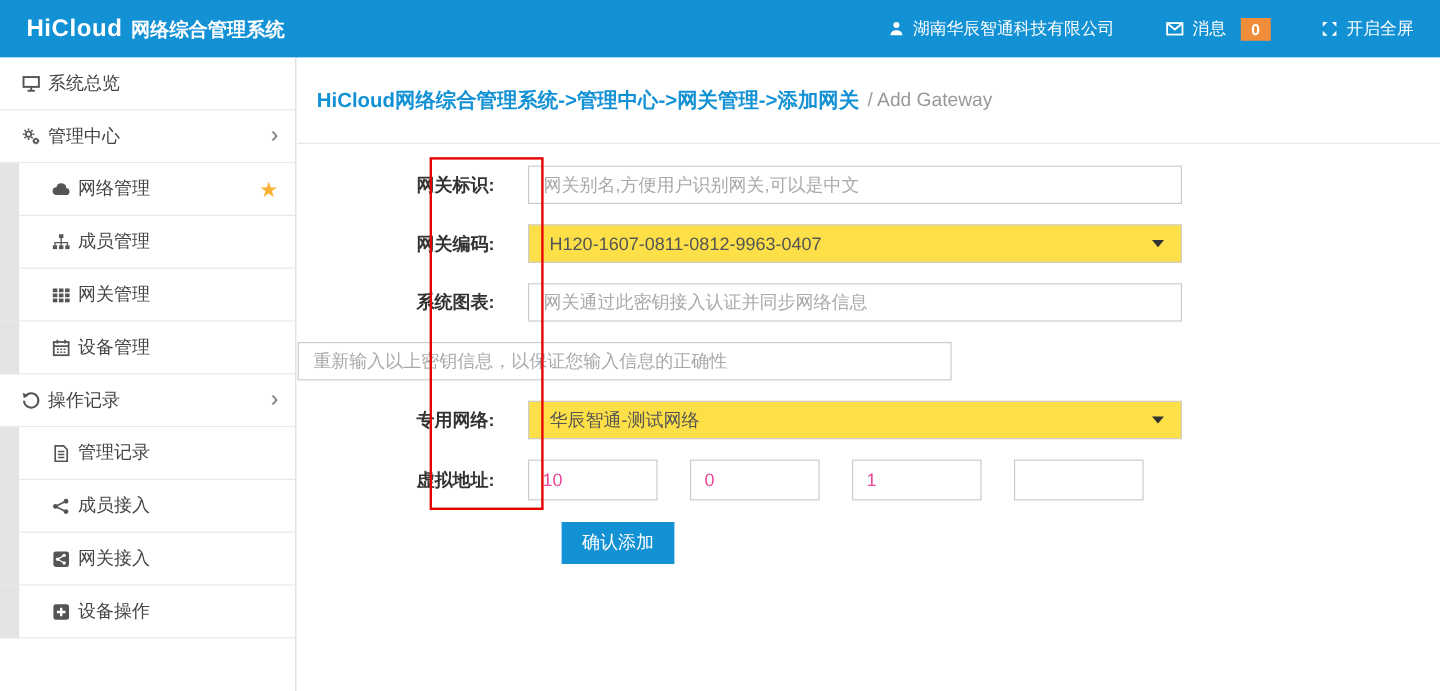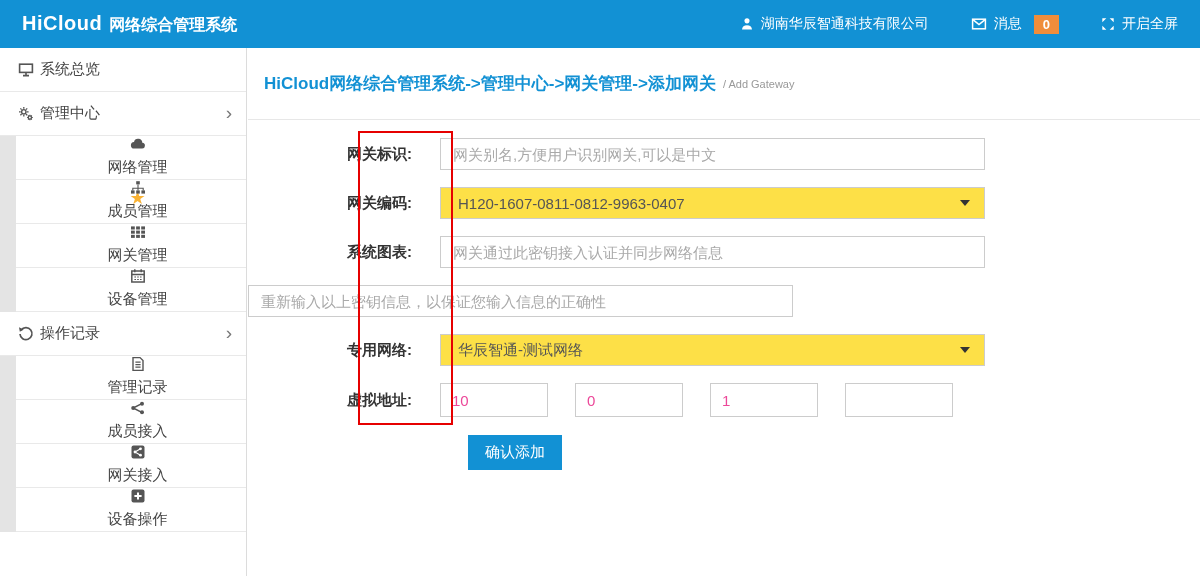--- a/index.html
+++ b/index.html
@@ -31,34 +31,34 @@
     position:absolute; top:48px; left:0; bottom:0; width:247px;
     background:#fff; border-right:1px solid #dcdcdc;
   }
   .side-item { display:flex; height:44px; align-items:stretch; cursor:pointer; }
   .side-strip { width:16px; background:#e4e4e4; flex:none; }
   .side-content {
     flex:1; display:flex; align-items:center; gap:6px;
     border-bottom:1px solid #e9e9e9; padding:0 14px 0 18px;
     color:#444; font-size:15px;
   }
-  .side-item.sub .side-content { padding-left:27px;flex-direction:column; }
+  .side-item.sub .side-content { padding-left:27px; }
   .side-content .icon16 { color:#555; }
   .side-spacer { flex:1; }
   .chev { color:#777; font-size:19px; line-height:1; padding-bottom:3px; }
   .star { color:#f9b234; font-size:18px; line-height:1; }
 
   
   .main { position:absolute; left:248px; top:48px; right:0; bottom:0; background:#fff; }
   .main-header {
     height:72px; border-bottom:1px solid #e7e7e7;
     display:flex; align-items:center; padding-left:16px;
   }
   .crumb { color:#1291d4; font-size:17px; font-weight:bold; }
-  .crumb-suffix { color:#999; font-size:11px; font-weight:normal; margin-left:7px; }
+  .crumb-suffix { color:#999; font-size:16px; font-weight:normal; margin-left:7px; }
 
   .form-area { padding-top:18px; }
   .form-row { display:flex; align-items:center; margin-bottom:17px; }
   .form-label {
     width:192px; flex:none; text-align:right; padding-right:28px;
     font-weight:bold; color:#333; font-size:15px;
   }
   .txt-input {
     width:545px; height:32px; border:1px solid #ccc; background:#fff;
     padding:0 12px; font-size:15px; color:#555; font-family:inherit; outline:none;

